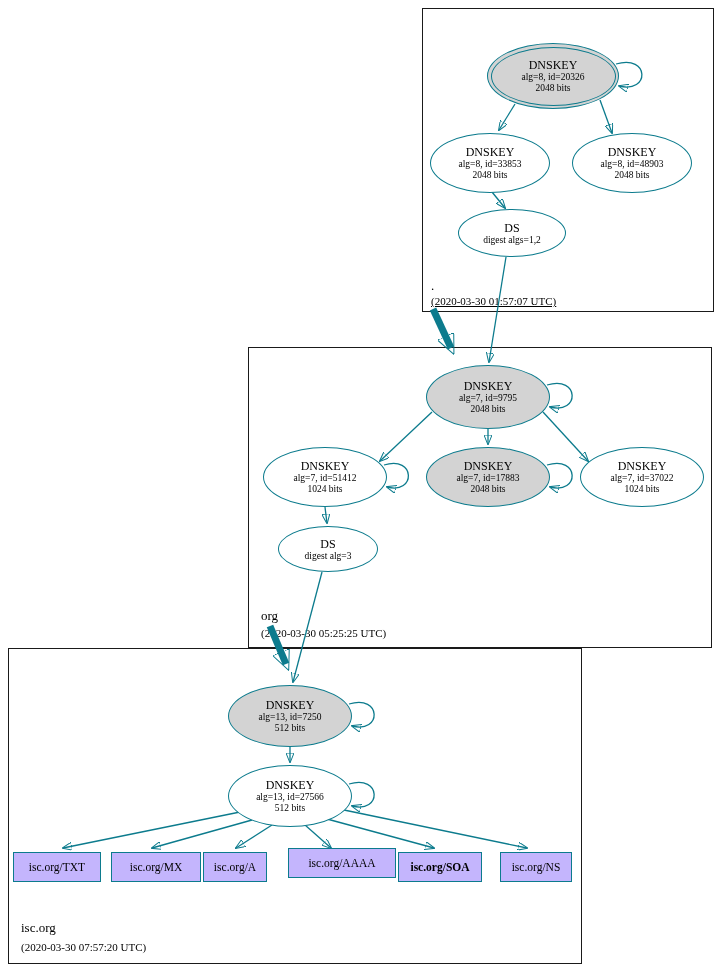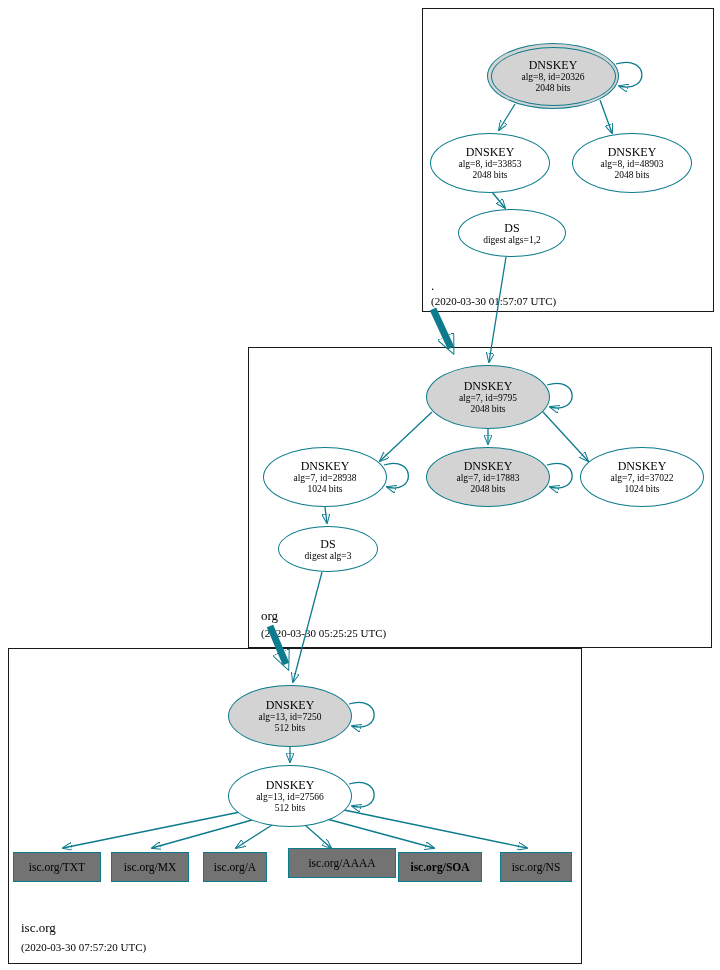--- a/index.html
+++ b/index.html
@@ -29,33 +29,33 @@
     justify-content:center;text-align:left;box-sizing:border-box;
   }
   .node.gray{background:var(--ksk-fill);}
   .node.double::before{
     content:"";position:absolute;inset:2.5px;border:1.4px solid var(--teal);
     border-radius:50%;pointer-events:none;
   }
   .node .t1{font-size:12px;line-height:14px;}
   .node .t2{font-size:9.5px;line-height:11px;}
   .rr{
-    position:absolute;z-index:2;border:1.4px solid var(--teal);background:#737373;
+    position:absolute;z-index:2;border:1.4px solid var(--teal);background:#c4b5fd;
     display:flex;align-items:center;justify-content:center;text-align:center;
     font-size:11.5px;box-sizing:border-box;
   }
 </style>
 </head>
 <body>
 
 <div id="canvas">
 
   <div class="zonebox" style="left:422px;top:8px;width:290px;height:302px;">
     <div class="zone-label" style="left:8px;bottom:18px;">.</div>
-    <div class="zone-ts" style="left:8px;bottom:4px;">(2020-03-30 01:57:07 UTC)</div>
+    <div class="zone-ts" style="left:8px;bottom:4px;text-decoration:underline;">(2020-03-30 01:57:07 UTC)</div>
   </div>
   <div class="zonebox" style="left:248px;top:331px;width:462px;height:299px;margin-top:16px;">
     <div class="zone-label" style="left:12px;bottom:24px;">org</div>
     <div class="zone-ts" style="left:12px;bottom:8px;">(2020-03-30 05:25:25 UTC)</div>
   </div>
   <div class="zonebox" style="left:8px;top:648px;width:572px;height:314px;">
     <div class="zone-label" style="left:12px;bottom:28px;">isc.org</div>
     <div class="zone-ts" style="left:12px;bottom:10px;text-align:center;">(2020-03-30 07:57:20 UTC)</div>
   </div>
 
@@ -119,21 +119,21 @@
     <div class="t2">digest algs=1,2</div>
   </div>
 
   <div class="node gray" style="left:426px;top:365px;width:124px;height:64px;">
     <div class="t1">DNSKEY</div>
     <div class="t2">alg=7, id=9795</div>
     <div class="t2">2048 bits</div>
   </div>
   <div class="node" style="left:263px;top:447px;width:124px;height:60px;">
     <div class="t1">DNSKEY</div>
-    <div class="t2">alg=7, id=28938</div>
+    <div class="t2">alg=7, id=51412</div>
     <div class="t2">1024 bits</div>
   </div>
   <div class="node gray" style="left:426px;top:447px;width:124px;height:60px;">
     <div class="t1">DNSKEY</div>
     <div class="t2">alg=7, id=17883</div>
     <div class="t2">2048 bits</div>
   </div>
   <div class="node" style="left:580px;top:447px;width:124px;height:60px;">
     <div class="t1">DNSKEY</div>
     <div class="t2">alg=7, id=37022</div>
@@ -151,21 +151,21 @@
   </div>
   <div class="node" style="left:228px;top:765px;width:124px;height:62px;">
     <div class="t1">DNSKEY</div>
     <div class="t2">alg=13, id=27566</div>
     <div class="t2">512 bits</div>
   </div>
 
   <div class="rr" style="left:13px;top:852px;width:88px;height:30px;">
     <span>isc.org/TXT</span>
   </div>
-  <div class="rr" style="left:111px;top:852px;width:78px;height:30px;">
+  <div class="rr" style="left:111px;top:852px;width:90px;height:30px;">
     <span>isc.org/MX</span>
   </div>
   <div class="rr" style="left:203px;top:852px;width:64px;height:30px;">
     <span>isc.org/A</span>
   </div>
   <div class="rr" style="left:288px;top:848px;width:108px;height:30px;">
     <span>isc.org/AAAA</span>
   </div>
   <div class="rr" style="left:398px;top:852px;width:84px;height:30px;font-weight:bold;">
     <span>isc.org/SOA</span>

